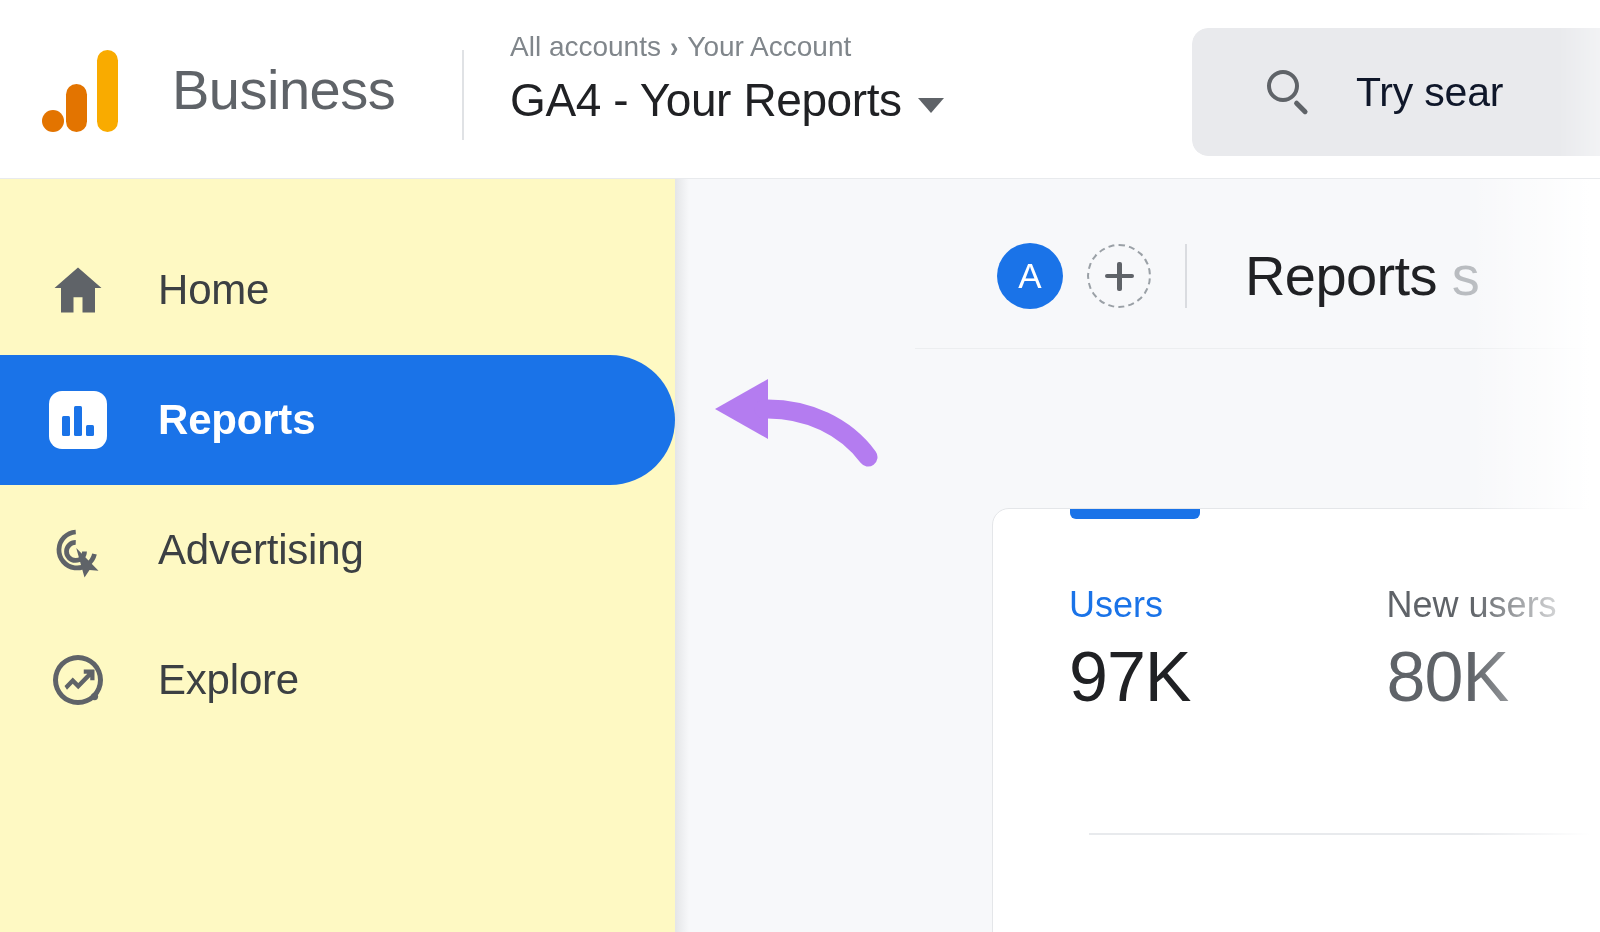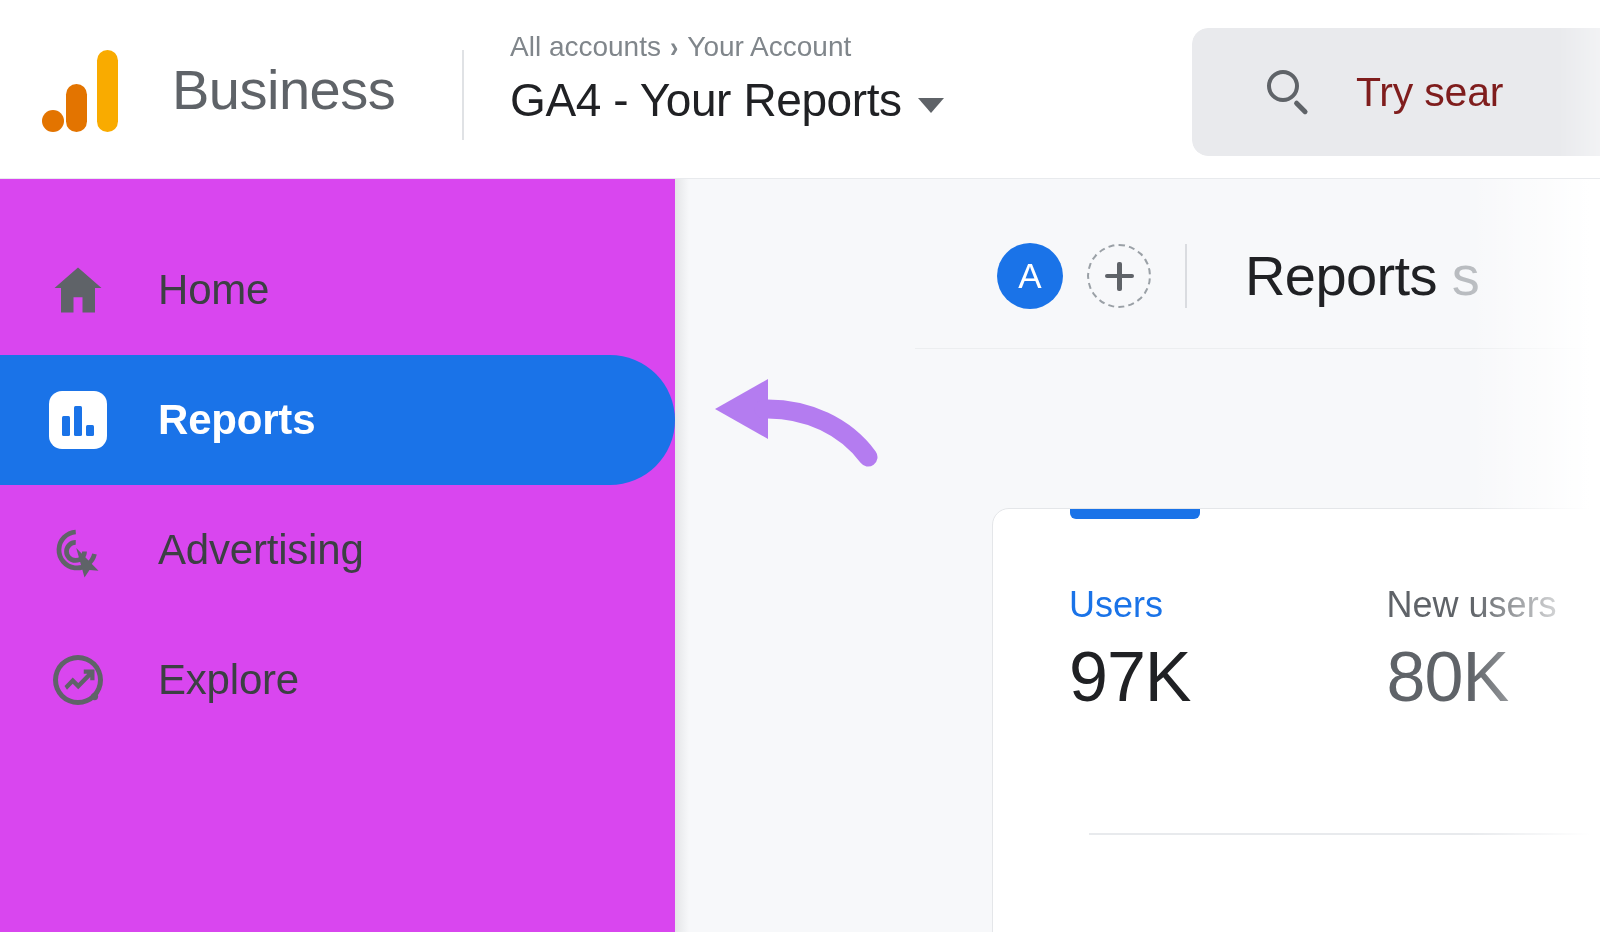--- a/index.html
+++ b/index.html
@@ -163,33 +163,33 @@
     left: 29px; top: 30px;
     width: 17px; height: 4.5px;
     background: #5f6368;
     border-radius: 3px;
     transform: rotate(45deg);
     transform-origin: left center;
   }
   .search-placeholder {
     margin-left: 44px;
     font-size: 41px;
-    color: #7f1d1d;
+    color: #0f172a;
     white-space: nowrap;
     letter-spacing: -0.2px;
   }
 
   
   .sidebar {
     position: absolute;
     left: 0;
     top: 179px;
     width: 675px;
     height: 753px;
-    background: #d946ef;
+    background: #fef9c3;
     z-index: 20;
     padding-top: 46px;
   }
   .nav-item {
     position: relative;
     display: flex;
     align-items: center;
     height: 130px;
     padding-left: 46px;
     cursor: pointer;

